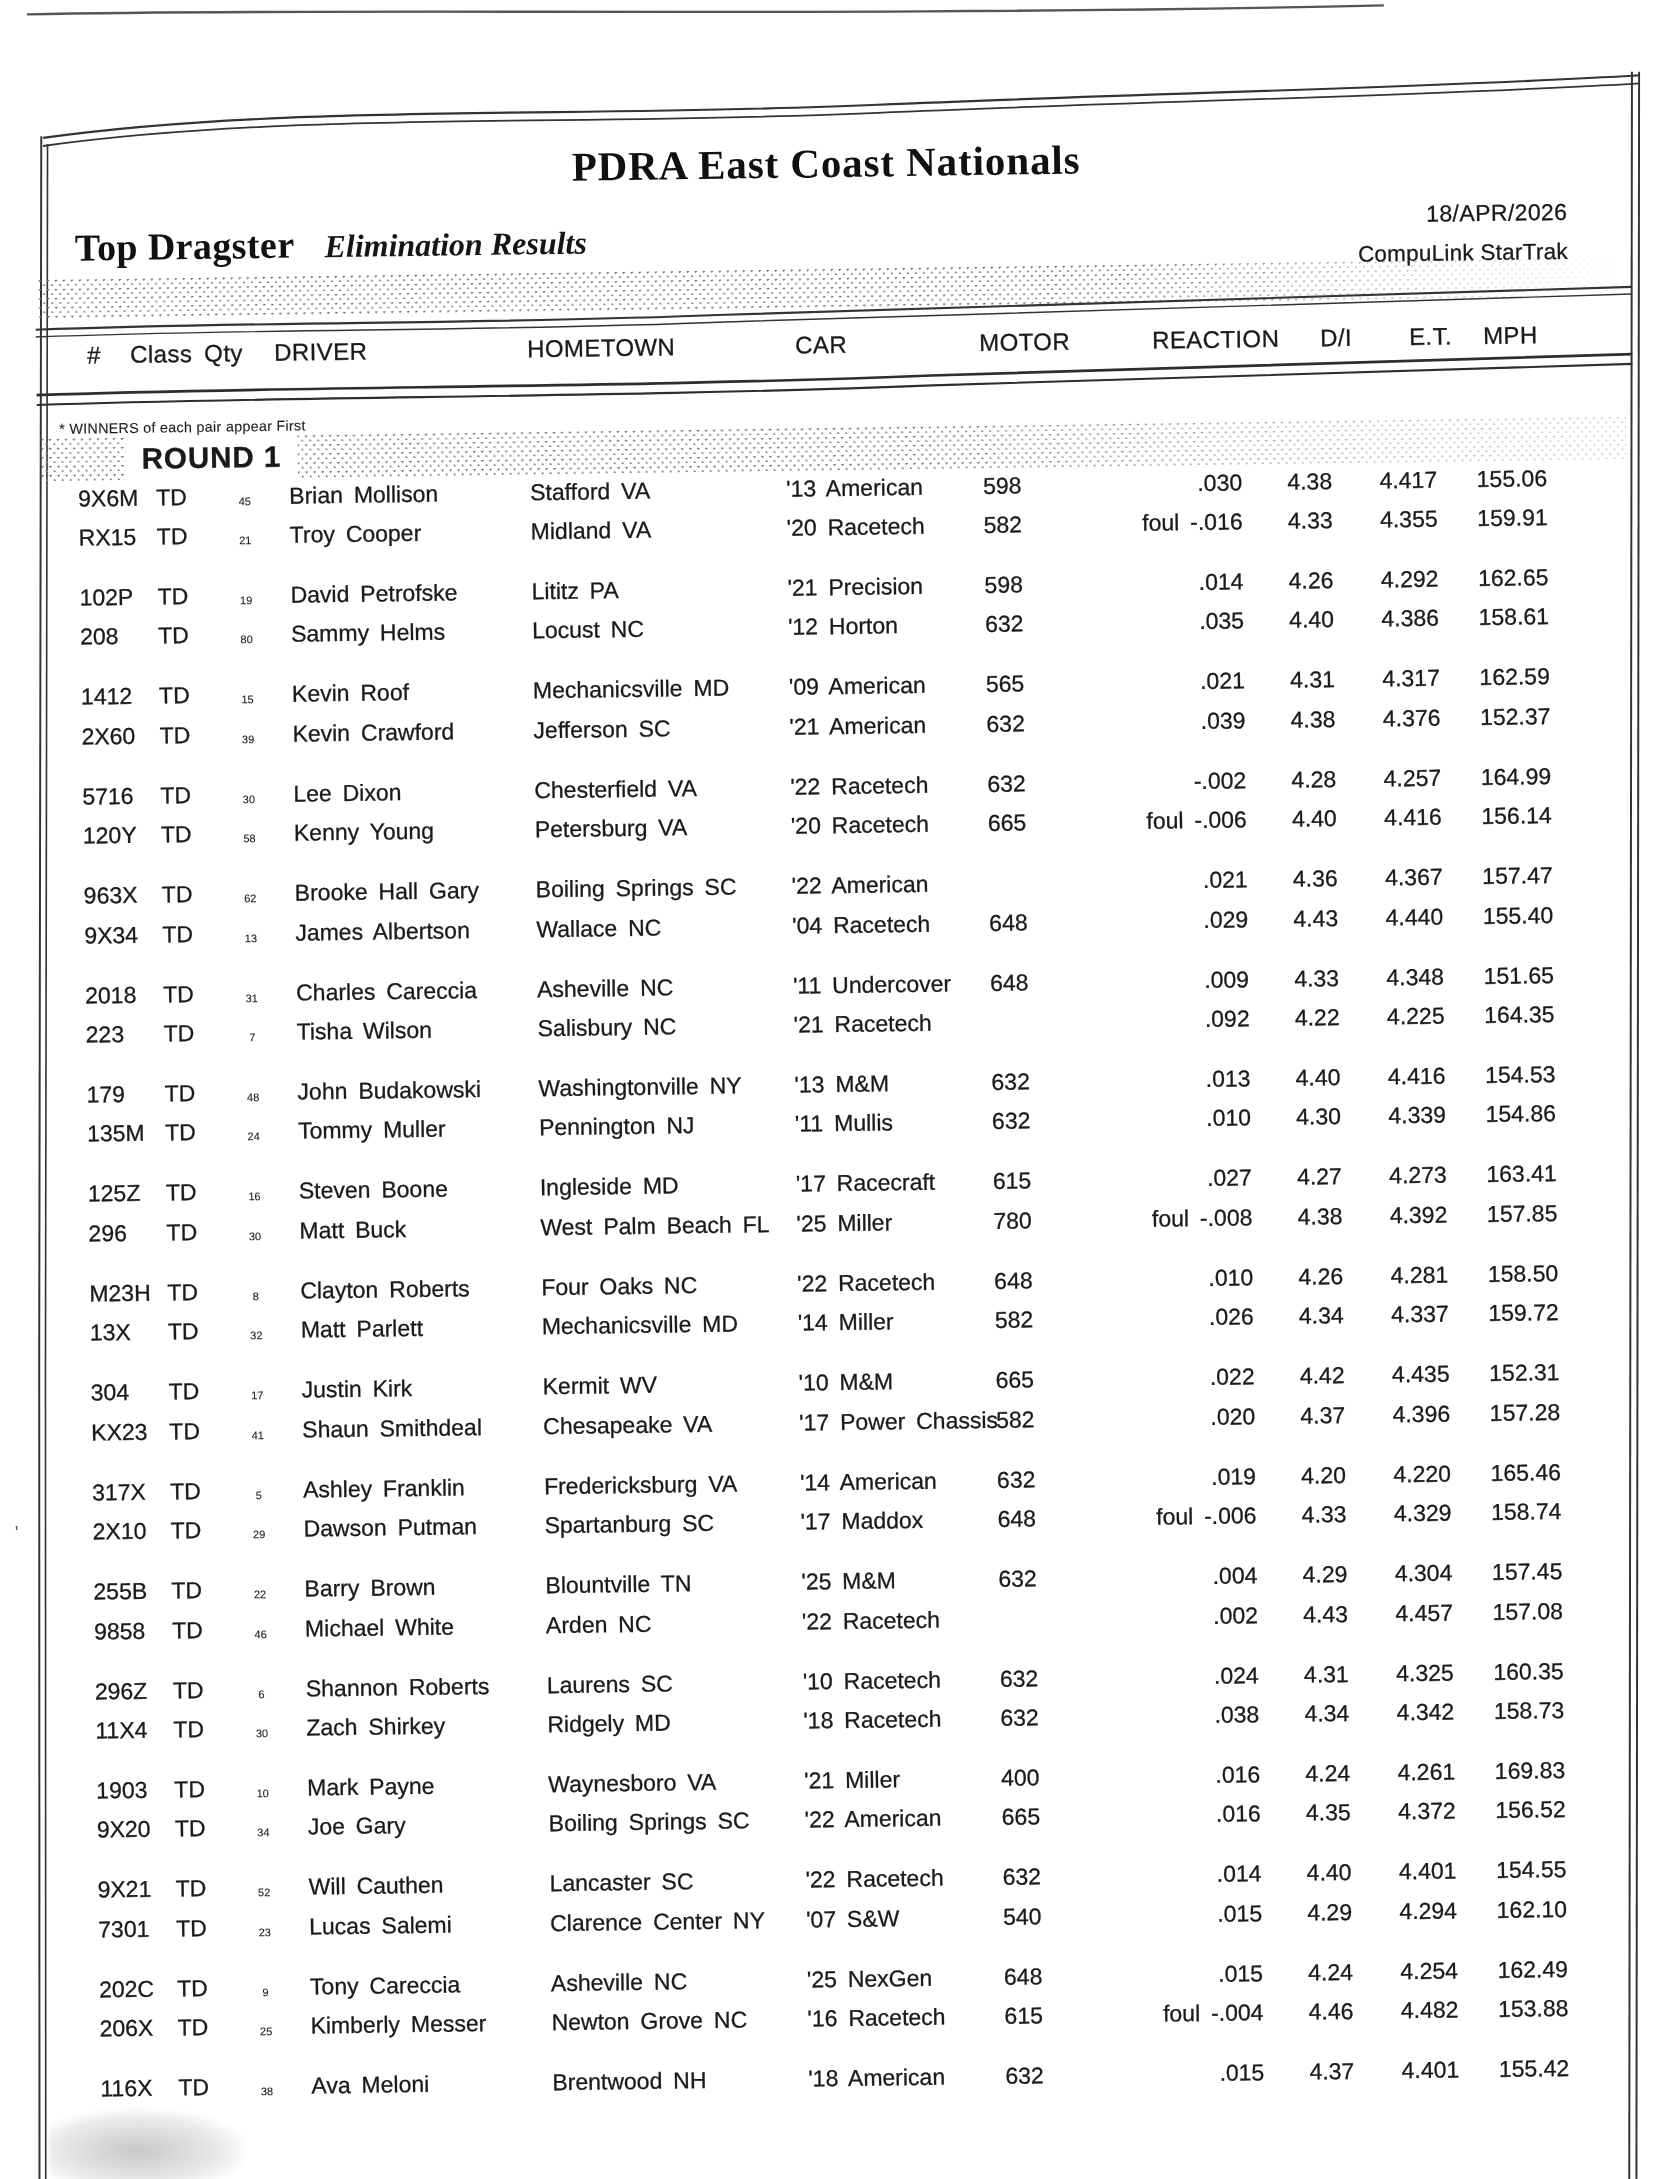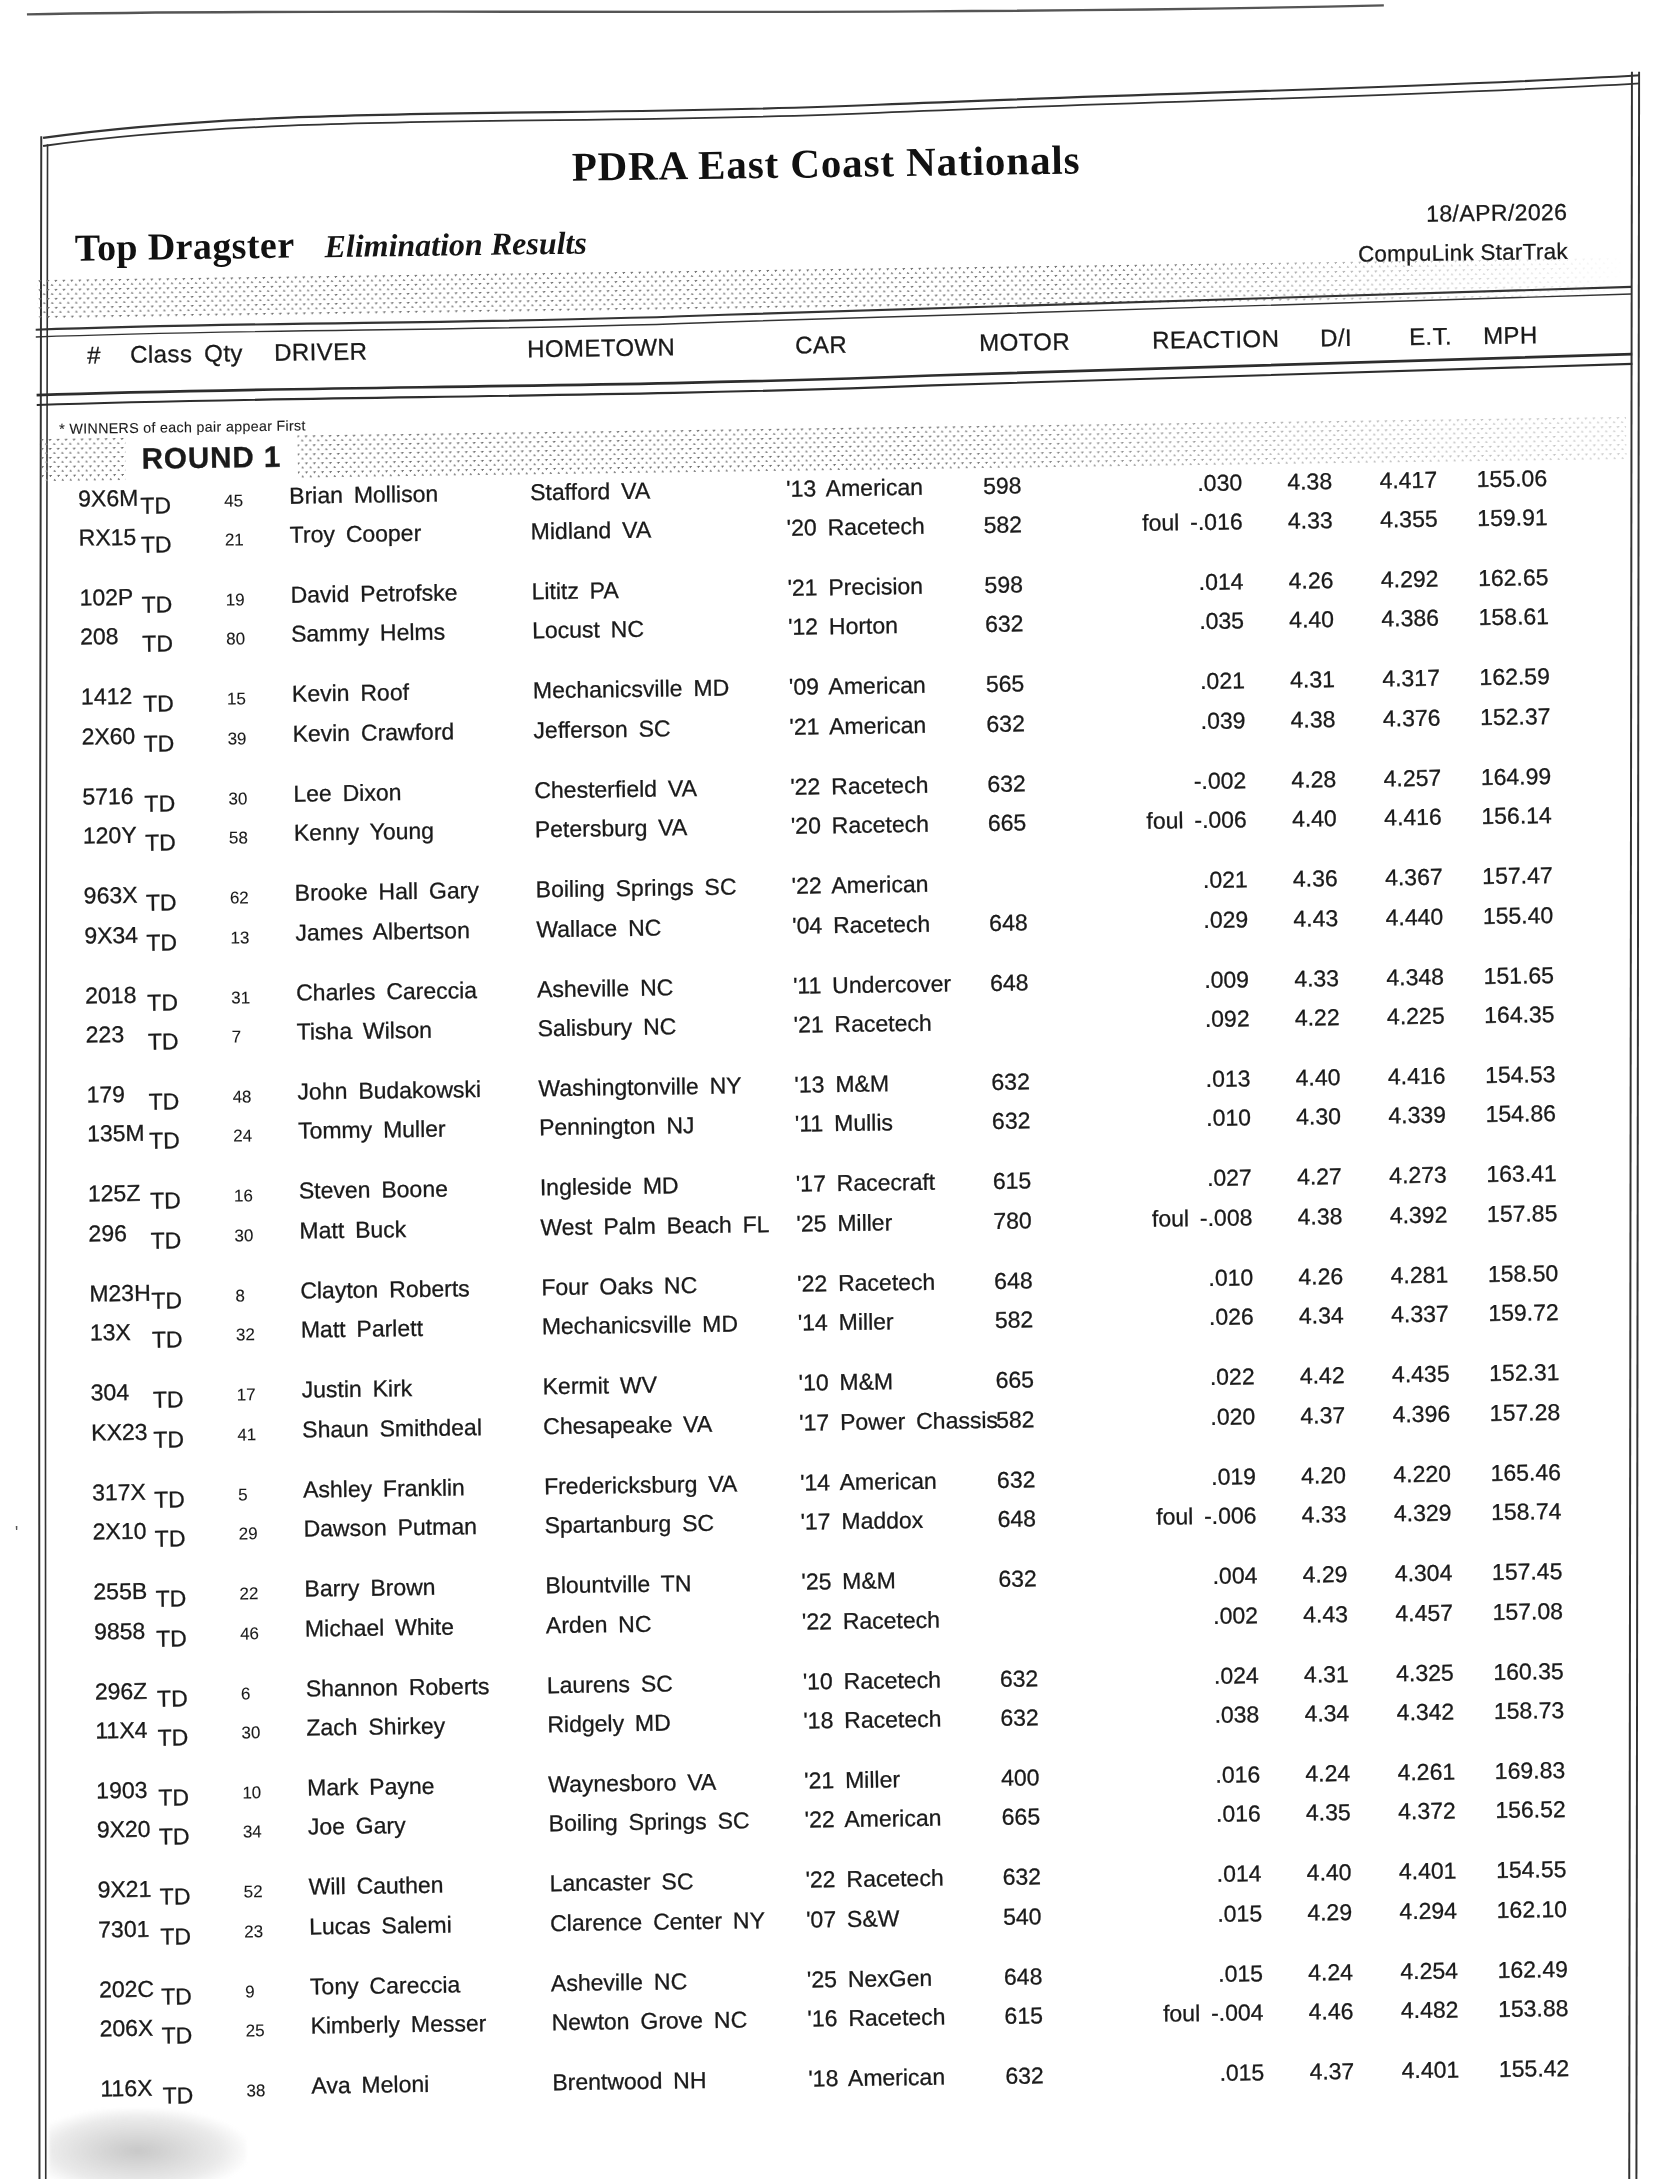--- a/index.html
+++ b/index.html
@@ -59,22 +59,22 @@
   }
   .round-label{
     position:absolute;left:133px;top:437px;height:45px;line-height:45px;
     background:#ffffff;padding:0 16px;font-size:29.6px;font-weight:bold;letter-spacing:0.9px;
   }
 
   .rows{position:absolute;left:0;top:0;width:1675px;height:2180px;}
   .row{position:absolute;left:0;width:1675px;height:32px;font-size:23px;line-height:30px;}
   .cell{position:absolute;white-space:nowrap;word-spacing:4.5px;}
   .c1{left:85px;width:107px;}
-  .c2{left:147px;width:63px;margin-top:8px;}
-  .c3{left:231px;width:41px;font-size:17px;padding-top:4.5px;-webkit-text-stroke:0.1px #1a1a1a;}
+  .c2{left:163px;width:63px;}
+  .c3{left:231px;width:41px;text-align:center;font-size:11px;padding-top:4.5px;-webkit-text-stroke:0.1px #1a1a1a;}
   .c4{left:296px;width:237px;}
   .c5{left:537px;width:253px;}
   .c6{left:793px;width:195px;}
   .c7{left:990px;width:81px;}
   .c8{left:1019px;width:230px;text-align:right;}
   .c9{left:1261px;width:78px;text-align:right;}
   .c10{left:1346px;width:98px;text-align:right;}
   .c11{left:1451px;width:103px;text-align:right;}
 
   .smudge{

